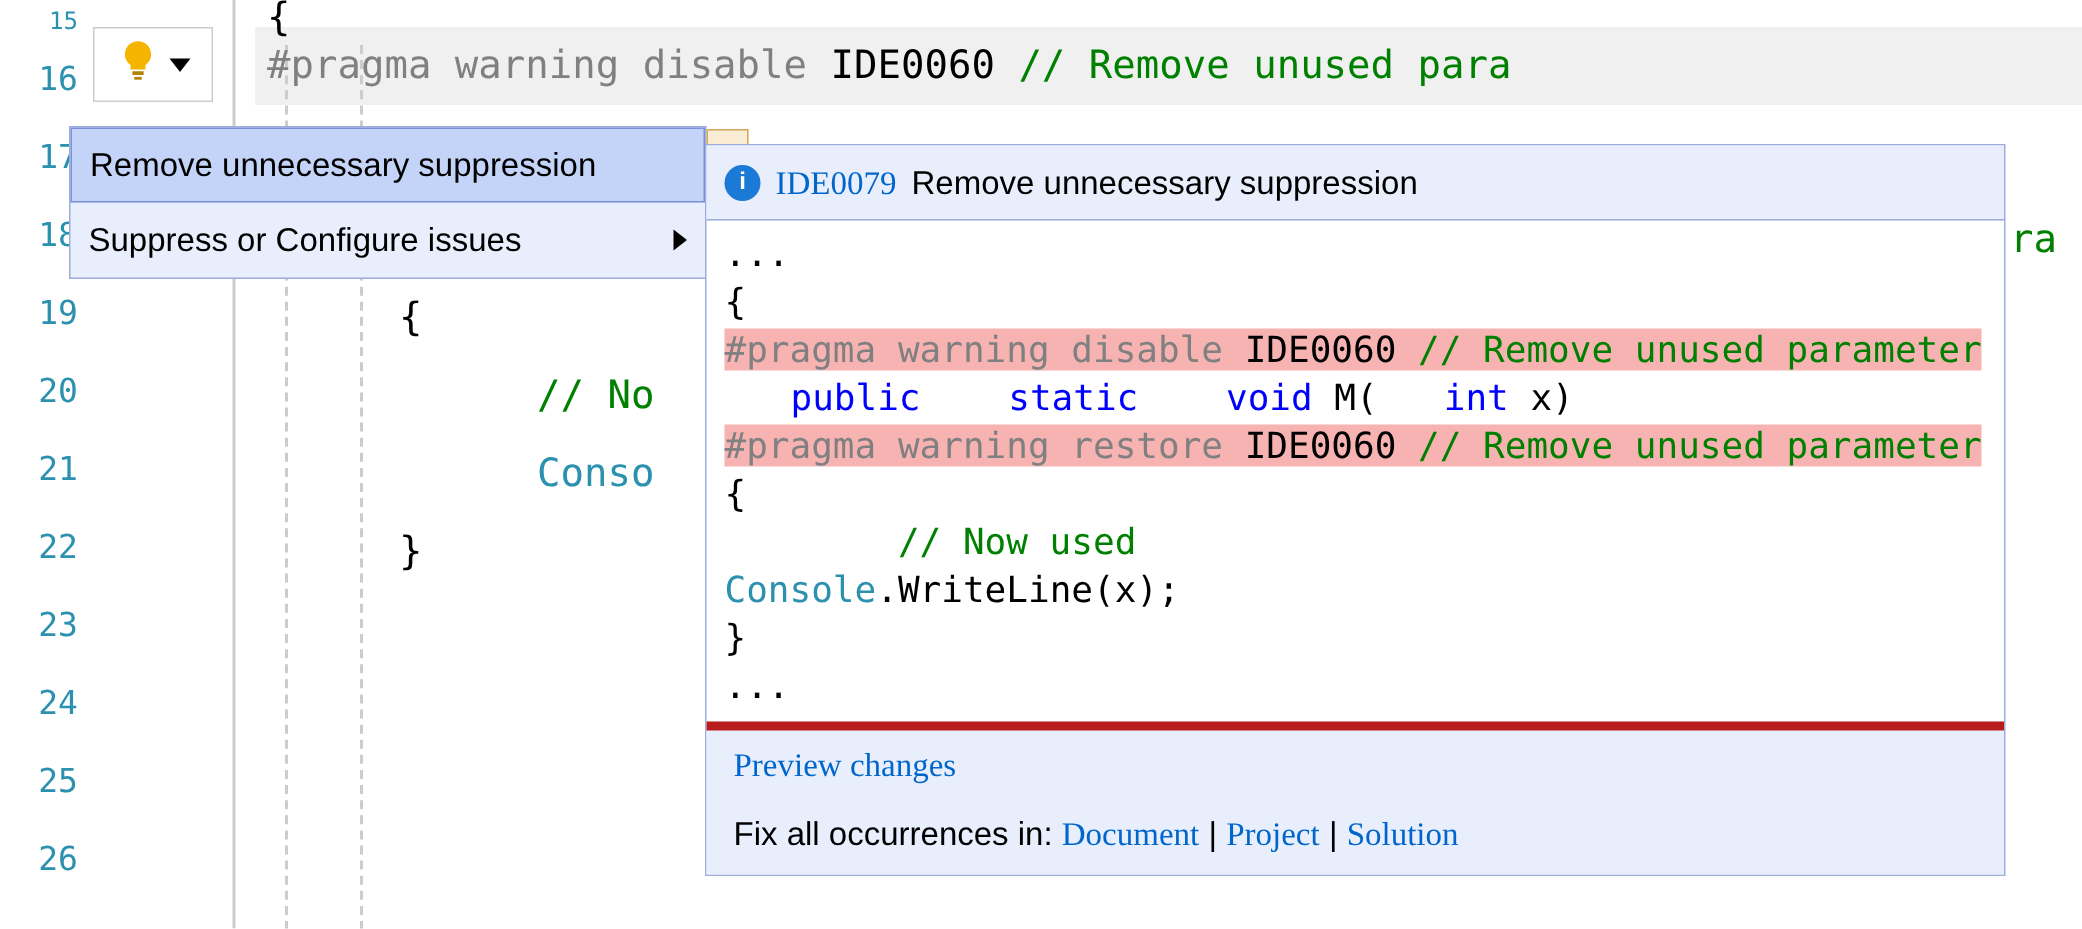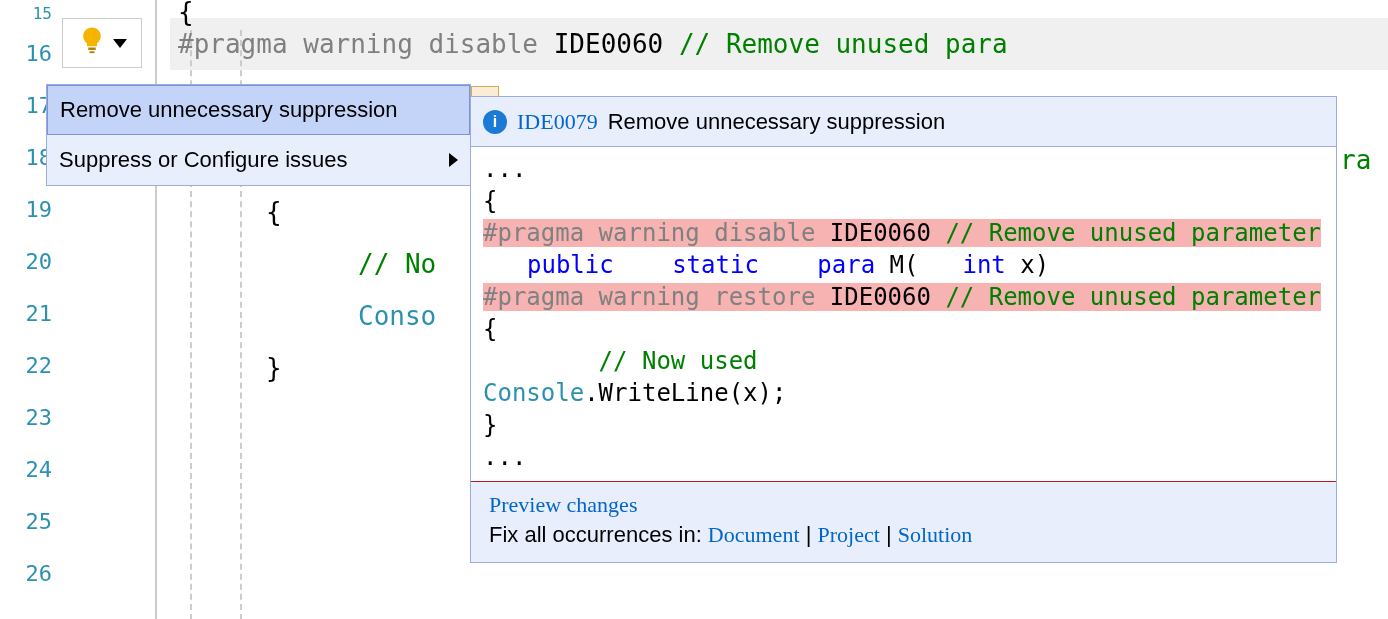--- a/index.html
+++ b/index.html
@@ -174,28 +174,28 @@
   }
   .preview-code .red-bg {
     background: #f7b2b2;
     color: #808080;
     display: inline;
   }
   .preview-code .red-bg .blk { color: #000; }
   .preview-code .red-bg .grn { color: #008000; }
   .kw-blue { color: #0000ff; margin-left: 44px; }
   .preview-footer {
-    border-top: 1px solid #b91c1c;
+    border-top: 6px solid #b91c1c;
     background: #e8eefc;
     padding: 10px 18px 14px 18px;
     font-size: 22px;
     color: #000;
   }
   .preview-link { color: #0066cc; font-family: Liberation Serif, serif; }
-  .fix-line { margin-top: 4px; }
+  .fix-line { margin-top: 20px; }
 </style>
 </head>
 <body>
 
 <div class="editor">
 
   <div class="current-line-bg"></div>
 
   <div class="gutter">
     <div class="line-number" style="height:28px;line-height:28px;font-size:16px;">15</div>
@@ -258,21 +258,21 @@
     <div class="preview-header">
       <span class="info-icon">i</span>
       <span class="preview-link">IDE0079</span>
       <span>Remove unnecessary suppression</span>
     </div>
 
     <div class="preview-code">
 <span>...</span><br>
 <span>{</span><br>
 <span class="red-bg"><span>#pragma warning disable </span><span class="blk">IDE0060 </span><span class="grn">// Remove unused parameter</span></span><br>
-<span>        </span><span class="kw-blue">public </span><span class="kw-blue">static </span><span class="kw-blue">para </span><span>M(</span><span class="kw-blue">int</span><span> x)</span><br>
+<span>        </span><span class="kw-blue">public </span><span class="kw-blue">static </span><span class="kw-blue">void </span><span>M(</span><span class="kw-blue">int</span><span> x)</span><br>
 <span class="red-bg"><span>#pragma warning restore </span><span class="blk">IDE0060 </span><span class="grn">// Remove unused parameter</span></span><br>
 <span>    {</span><br>
 <span>            </span><span class="kw-comment" style="white-space:pre;">        // Now used</span><br>
 <span>            </span><span class="kw-darkcyan">Console</span><span>.WriteLine(x);</span><br>
 <span>    }</span><br>
 <span>...</span>
     </div>
 
     <div class="preview-footer">
       <div><span class="preview-link">Preview changes</span></div>

